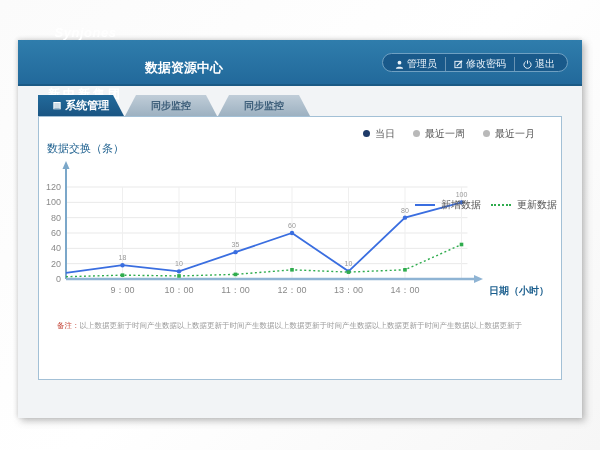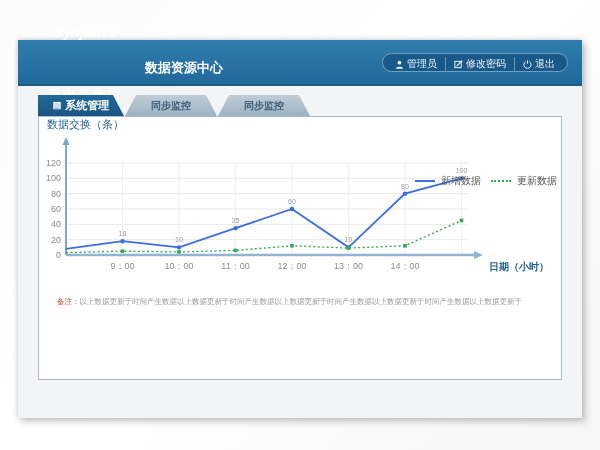--- a/index.html
+++ b/index.html
@@ -105,20 +105,34 @@
         <div class="tab active">
           <span class="tab-doc-icon">▤</span>
           <span>系统管理</span>
         </div>
         <div class="tab inactive">同步监控</div>
         <div class="tab inactive">同步监控</div>
       </div>
 
       <div class="panel">
 
+        <div class="filterbar">
+          <span class="filter-item selected">
+            <span class="fdot"></span>
+            <span>当日</span>
+          </span>
+          <span class="filter-item">
+            <span class="fdot"></span>
+            <span>最近一周</span>
+          </span>
+          <span class="filter-item">
+            <span class="fdot"></span>
+            <span>最近一月</span>
+          </span>
+        </div>
 
         <div class="chart-title">数据交换（条）</div>
 
         <div class="chart-wrap">
           <svg id="chart" viewBox="0 0 522 165" preserveAspectRatio="none">
               <line x1="27" y1="107.66666666666667" x2="428.5" y2="107.66666666666667" stroke="#e9e9e9" stroke-width="1"></line>
               <line x1="27" y1="92.33333333333333" x2="428.5" y2="92.33333333333333" stroke="#e9e9e9" stroke-width="1"></line>
               <line x1="27" y1="77" x2="428.5" y2="77" stroke="#e9e9e9" stroke-width="1"></line>
               <line x1="27" y1="61.666666666666664" x2="428.5" y2="61.666666666666664" stroke="#e9e9e9" stroke-width="1"></line>
               <line x1="27" y1="46.33333333333333" x2="428.5" y2="46.33333333333333" stroke="#e9e9e9" stroke-width="1"></line>

